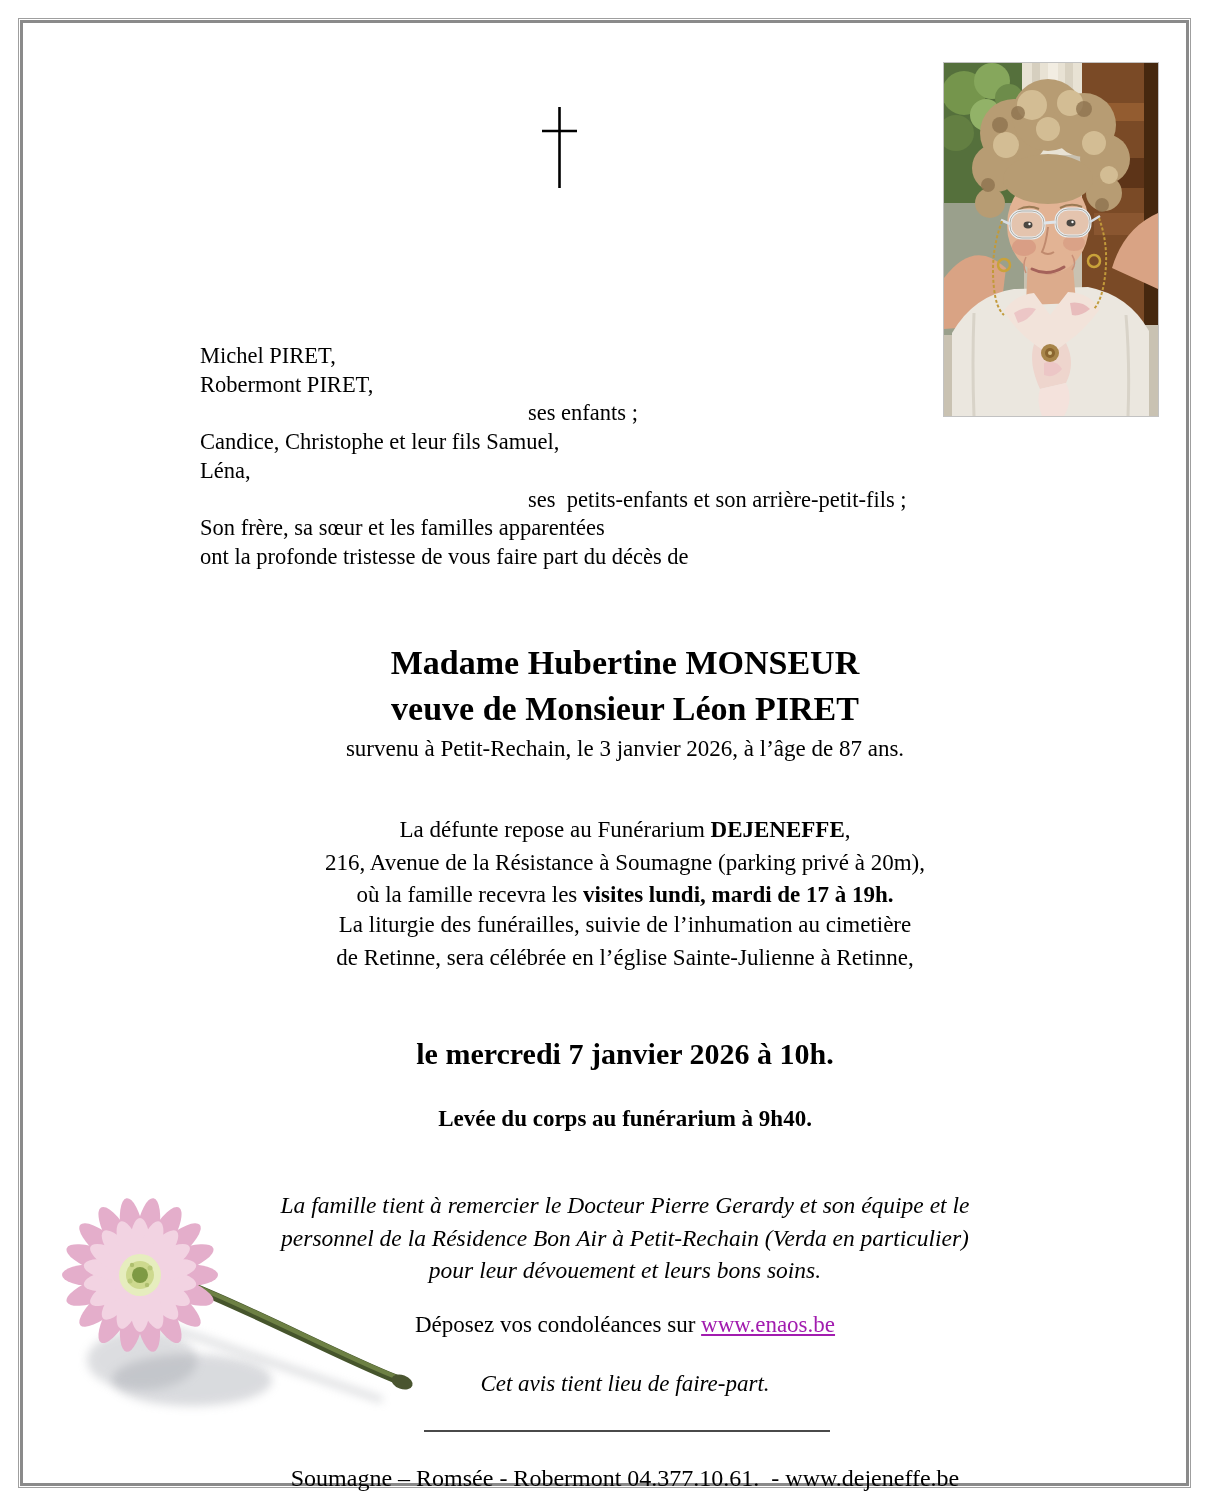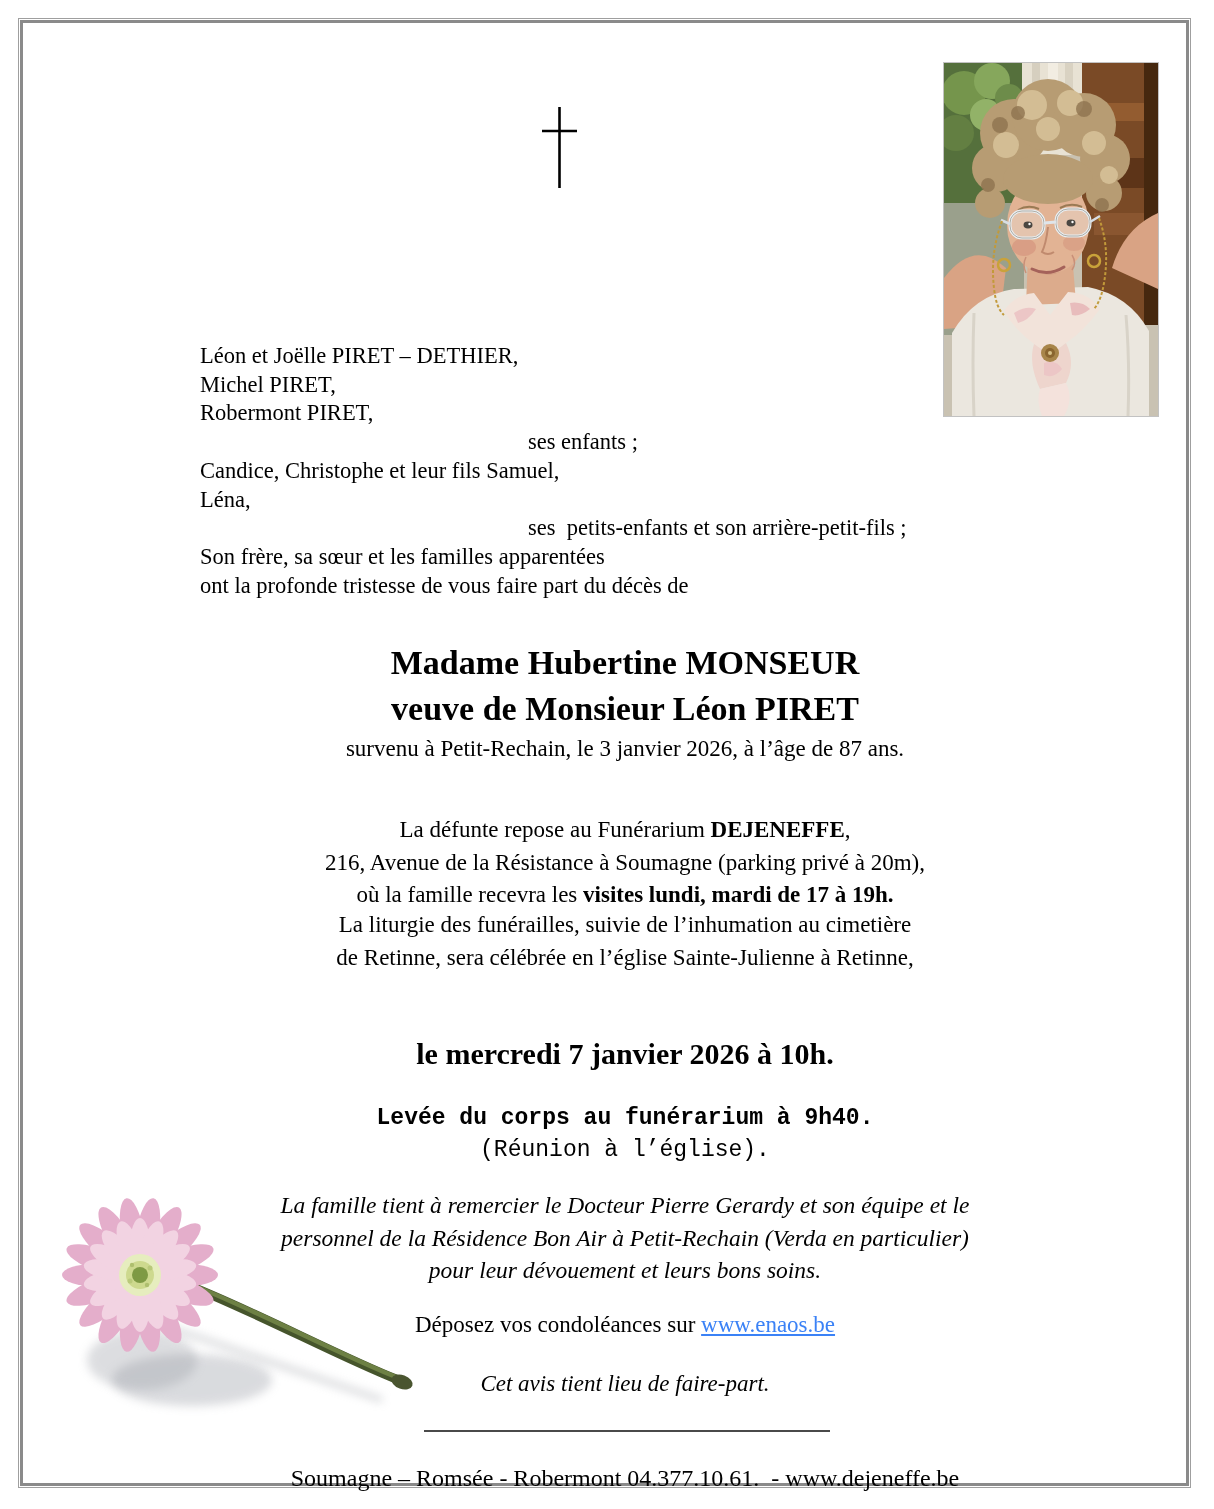--- a/index.html
+++ b/index.html
@@ -18,25 +18,25 @@
     font-size:22.5px;line-height:28.7px;
   }
   .family .indent{padding-left:328px;}
   .center-col{position:absolute;left:200px;width:850px;text-align:center;}
   .name-block{top:640px;}
   .name-line{font-weight:bold;font-size:34px;line-height:46px;}
   .death-line{font-weight:normal;font-size:23px;line-height:30px;margin-top:2px;}
   .repose-block{top:814px;font-size:23px;line-height:32.6px;}
   .liturgy-block{top:908px;font-size:23px;line-height:33px;}
   .date-block{top:1035px;font-weight:bold;font-size:30px;line-height:38px;}
-  .levee-block{top:1103px;font-size:23px;line-height:31.5px;font-family:Liberation Mono, monospace;}
+  .levee-block{top:1103px;font-size:23px;line-height:31.5px;}
   .levee-main{font-weight:bold;}
   .thanks-block{top:1189px;font-size:23.5px;line-height:32.5px;font-style:italic;}
   .condolence-block{top:1310px;font-size:23px;line-height:30px;}
-  .condolence-block a{color:#3b82f6;text-decoration:underline;}
+  .condolence-block a{color:#a21caf;text-decoration:underline;}
   .notice-block{top:1369px;font-size:23px;font-style:italic;line-height:30px;}
   .sep-line{position:absolute;left:424px;top:1430px;width:406px;height:0;border-top:2px solid #4a4a4a;}
   .home-block{top:1436px;font-weight:bold;font-size:24px;line-height:28px;}
   .address-block{top:1464px;font-size:24px;line-height:28px;}
   .bold{font-weight:bold;}
   .cross{position:absolute;left:538px;top:104px;}
   .portrait{position:absolute;left:943px;top:62px;width:214px;height:353px;border:1px solid #c2c2c2;box-sizing:content-box;}
   .flower{position:absolute;left:22px;top:1175px;width:415px;height:265px;}
 </style>
 </head>
@@ -131,21 +131,20 @@
     <circle cx="128.5" cy="159" r="1.2" fill="#fff"></circle>
     <path d="M104,164 Q102,181 98,189 Q104,193 110,189" stroke="#c08a6e" stroke-width="2" fill="none"></path>
     <path d="M88,206 Q104,214 120,204" stroke="#a5625a" stroke-width="3" fill="none" stroke-linecap="round"></path>
     <path d="M82,194 Q78,202 82,210" stroke="#c99078" stroke-width="1.5" fill="none"></path>
     <path d="M128,192 Q133,200 128,207" stroke="#c99078" stroke-width="1.5" fill="none"></path>
     <circle cx="60" cy="202" r="6" fill="none" stroke="#c9a23a" stroke-width="2.5"></circle>
     <circle cx="150" cy="198" r="6" fill="none" stroke="#c9a23a" stroke-width="2.5"></circle>
   </svg>
 
   <div class="family">
-    <div class="txt">Léon et Joëlle PIRET – DETHIER,</div>
     <div class="txt">Michel PIRET,</div>
     <div class="txt">Robermont PIRET,</div>
     <div class="txt indent">ses enfants ;</div>
     <div class="txt">Candice, Christophe et leur fils Samuel,</div>
     <div class="txt">Léna,</div>
     <div class="txt indent">ses  petits-enfants et son arrière-petit-fils ;</div>
     <div class="txt">Son frère, sa sœur et les familles apparentées</div>
     <div class="txt">ont la profonde tristesse de vous faire part du décès de</div>
   </div>
 
@@ -162,21 +161,20 @@
   </div>
 
   <div class="center-col liturgy-block">
     <div class="txt">La liturgie des funérailles, suivie de l’inhumation au cimetière</div>
     <div class="txt">de Retinne, sera célébrée en l’église Sainte-Julienne à Retinne,</div>
   </div>
   <div class="center-col date-block txt">le mercredi 7 janvier 2026 à 10h.</div>
 
   <div class="center-col levee-block">
     <div class="levee-main txt">Levée du corps au funérarium à 9h40.</div>
-    <div class="txt">(Réunion à l’église).</div>
   </div>
 
   <div class="center-col thanks-block">
     <div class="txt">La famille tient à remercier le Docteur Pierre Gerardy et son équipe et le</div>
     <div class="txt">personnel de la Résidence Bon Air à Petit-Rechain (Verda en particulier)</div>
     <div class="txt">pour leur dévouement et leurs bons soins.</div>
   </div>
 
   <div class="center-col condolence-block txt"><span>Déposez vos condoléances sur </span><a href="#">www.enaos.be</a></div>
 

